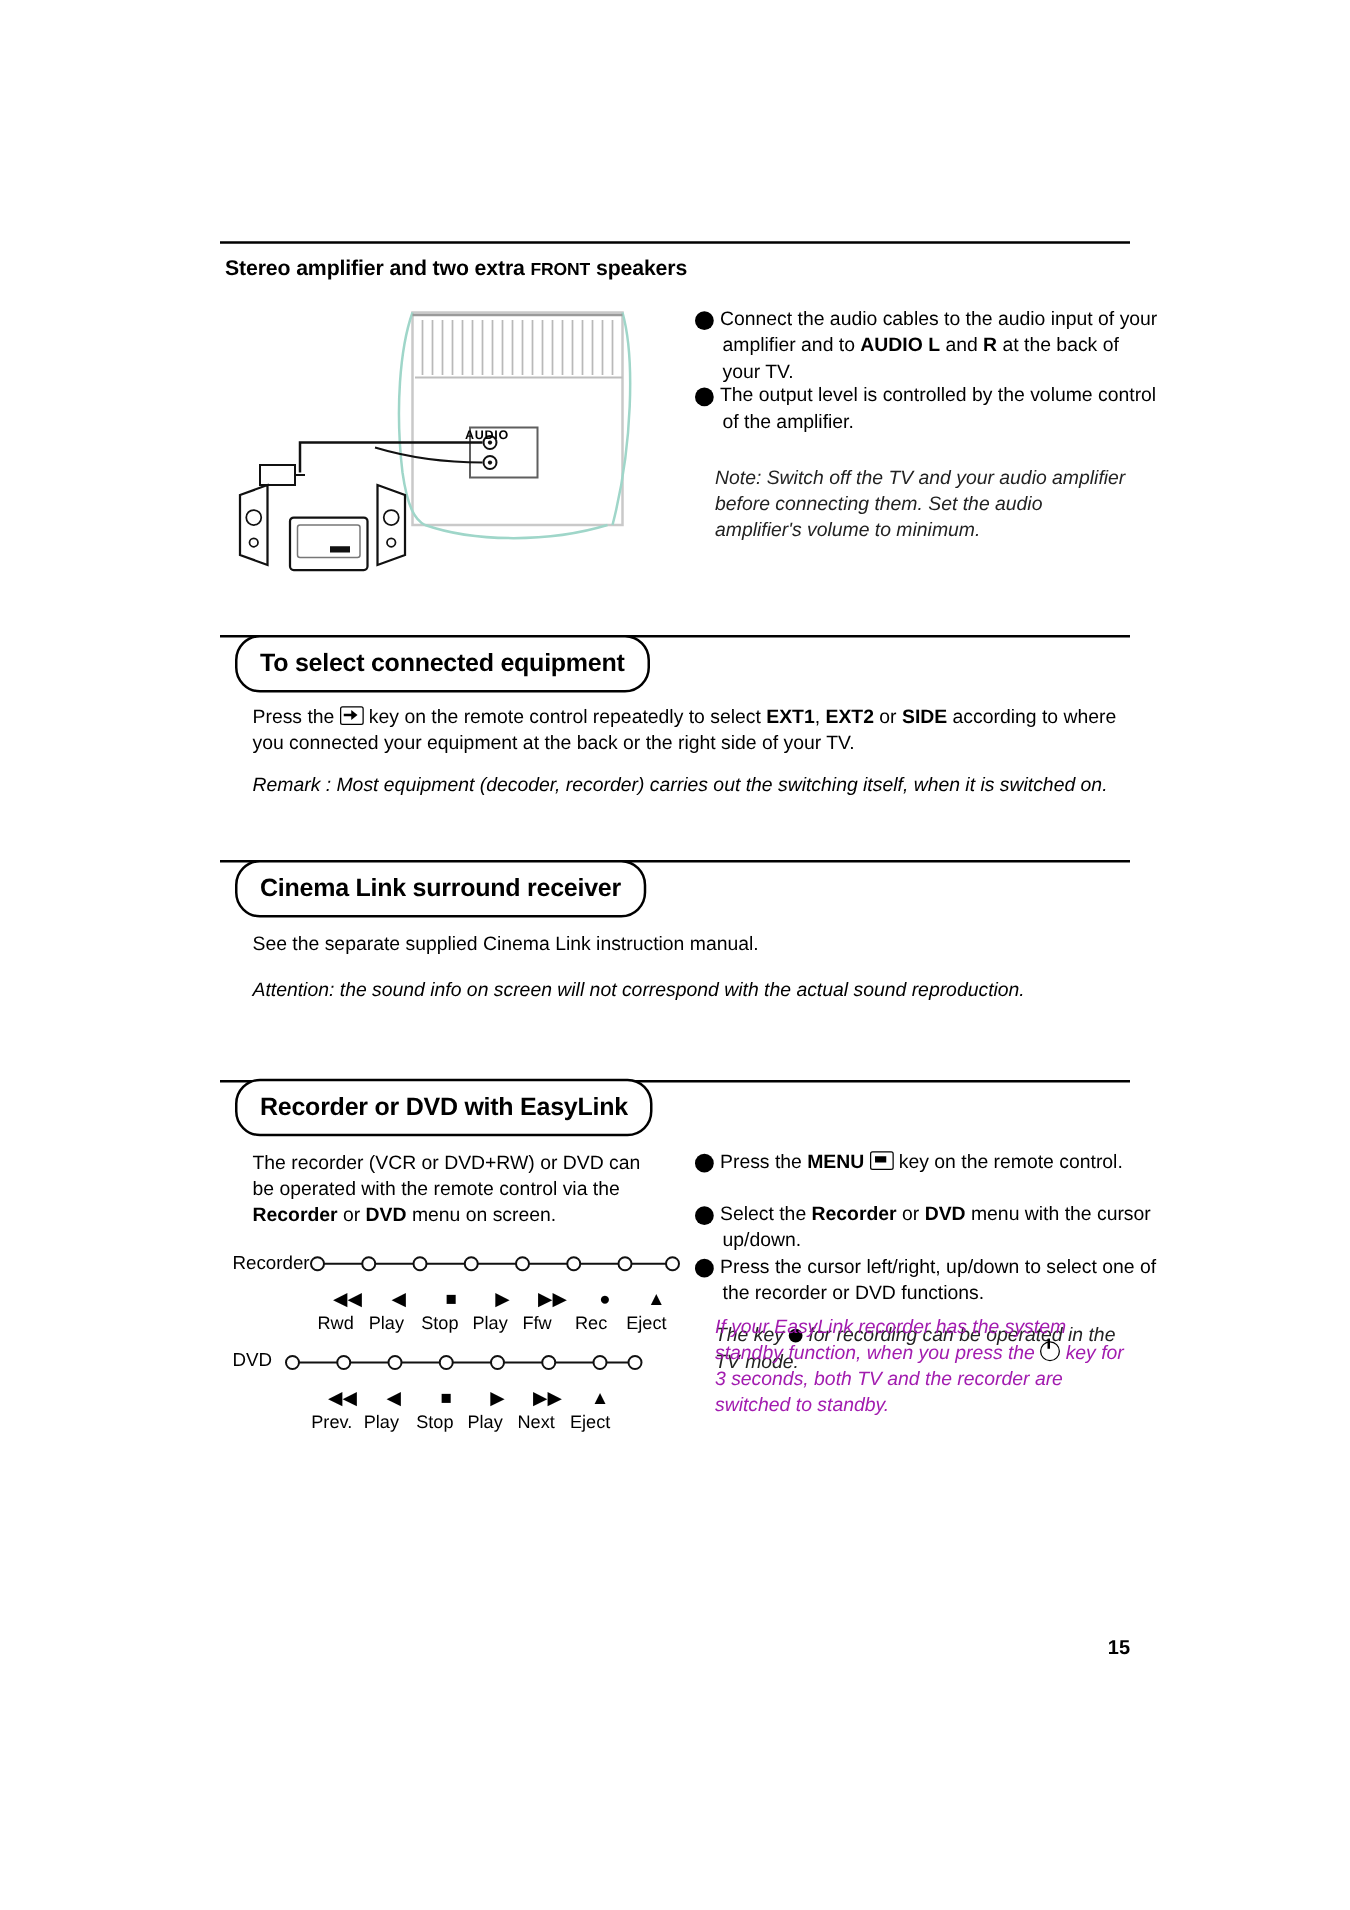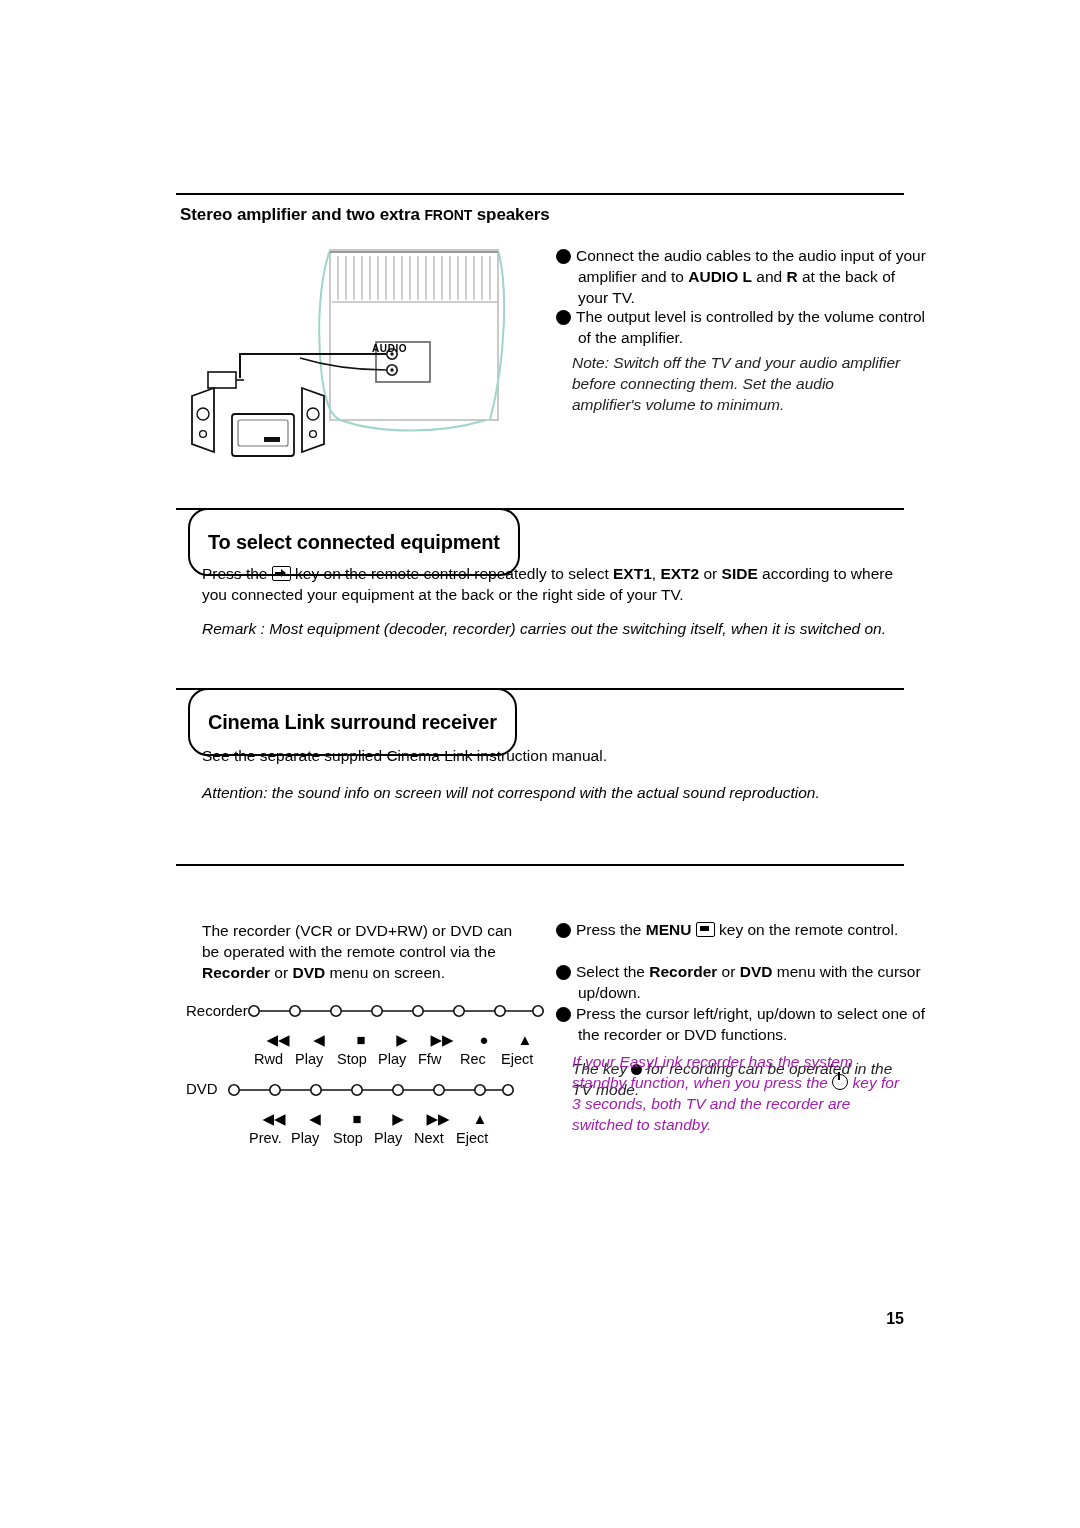--- a/index.html
+++ b/index.html
@@ -38,21 +38,21 @@
     font-size: 14px;
     font-weight: bold;
   }
   .pill {
     position: absolute;
     border: 2px solid #000;
     border-radius: 20px;
     height: 34px;
     display: flex;
     align-items: center;
-    padding: 15px 18px;
+    padding: 4px 18px;
     font-weight: bold;
     font-size: 20px;
     background: #fff;
     white-space: nowrap;
     letter-spacing: -0.2px;
   }
   .body-text {
     position: absolute;
     font-size: 15.5px;
     line-height: 21px;
@@ -258,38 +258,39 @@
   <div class="body-text bold" style="left:372px; top:338px; font-size:10px; letter-spacing:0.6px;">AUDIO</div>
 
   <div class="hang" style="left:556px; top:245px; width:350px;">
     <span class="num">1</span><span>Connect the audio cables to the audio input of your amplifier and to <span class="bold">AUDIO L</span> and <span class="bold">R</span> at the back of your TV.</span>
   </div>
 
   <div class="hang" style="left:556px; top:306px; width:350px;">
     <span class="num">2</span><span>The output level is controlled by the volume control of the amplifier.</span>
   </div>
 
-  <div class="body-text italic" style="left:572px; top:352px; width:330px; color:#222;">Note: Switch off the TV and your audio amplifier before connecting them. Set the audio amplifier's volume to minimum.</div>
+  <div class="body-text italic" style="left:572px; top:372px; width:330px; color:#222;">Note: Switch off the TV and your audio amplifier before connecting them. Set the audio amplifier's volume to minimum.</div>
 
   <div class="rule" style="left:176px; top:508px; width:728px;"></div>
   <div class="pill" style="left:188px; top:508px;">To select connected equipment</div>
 
   <div class="body-text" style="left:202px; top:563px; width:700px;">
     Press the <span class="icon-ab"></span> key on the remote control repeatedly to select <span class="bold">EXT1</span>, <span class="bold">EXT2</span> or <span class="bold">SIDE</span> according to where you connected your equipment at the back or the right side of your TV.
   </div>
 
   <div class="body-text italic" style="left:202px; top:618px; width:710px;">Remark : Most equipment (decoder, recorder) carries out the switching itself, when it is switched on.</div>
 
   <div class="rule" style="left:176px; top:688px; width:728px;"></div>
   <div class="pill" style="left:188px; top:688px;">Cinema Link surround receiver</div>
 
   <div class="body-text italic" style="left:202px; top:782px; width:710px;">Attention: the sound info on screen will not correspond with the actual sound reproduction.</div>
   <div class="body-text" style="left:202px; top:745px; width:700px;">See the separate supplied Cinema Link instruction manual.</div>
 
   <div class="rule" style="left:176px; top:864px; width:728px;"></div>
+  <div class="pill" style="left:188px; top:863px;">Recorder or DVD with EasyLink</div>
 
   <div class="body-text" style="left:202px; top:920px; width:330px;">
     The recorder (VCR or DVD+RW) or DVD can be operated with the remote control via the <span class="bold">Recorder</span> or <span class="bold">DVD</span> menu on screen.
   </div>
 
   <div class="hang" style="left:556px; top:919px; width:350px;">
     <span class="num">1</span><span>Press the <span class="bold">MENU</span> <span class="icon-box menu"></span> key on the remote control.</span>
   </div>
 
   <div class="hang" style="left:556px; top:961px; width:350px;">

